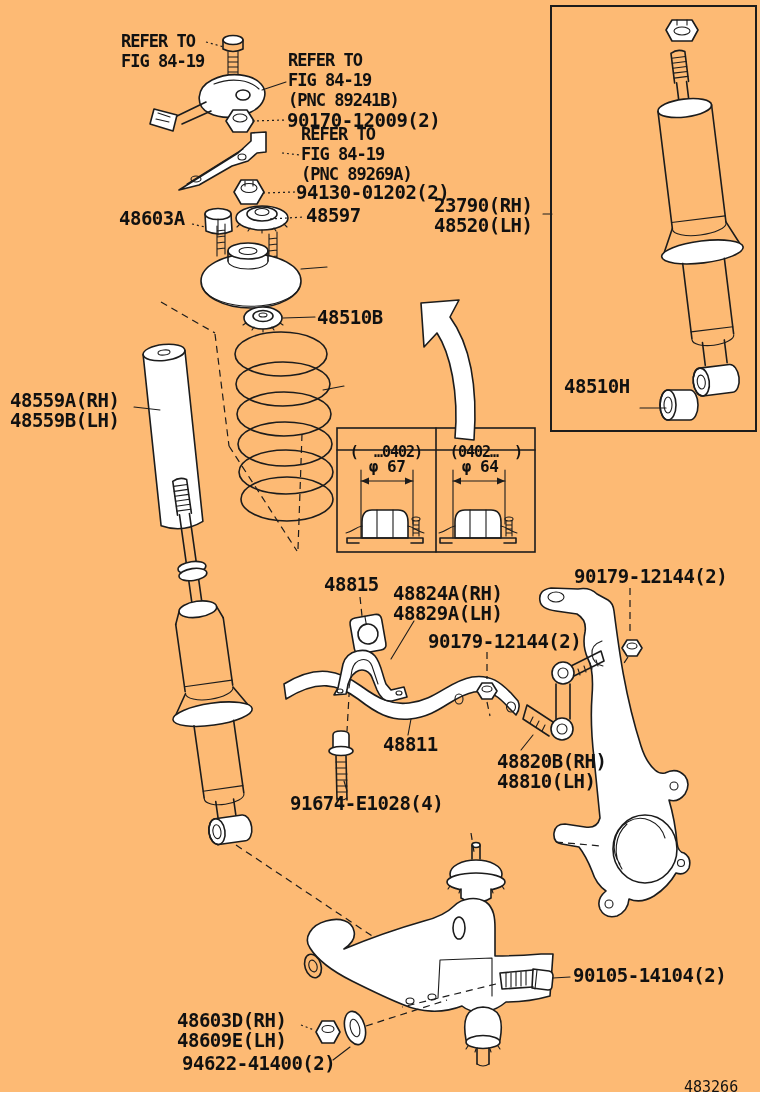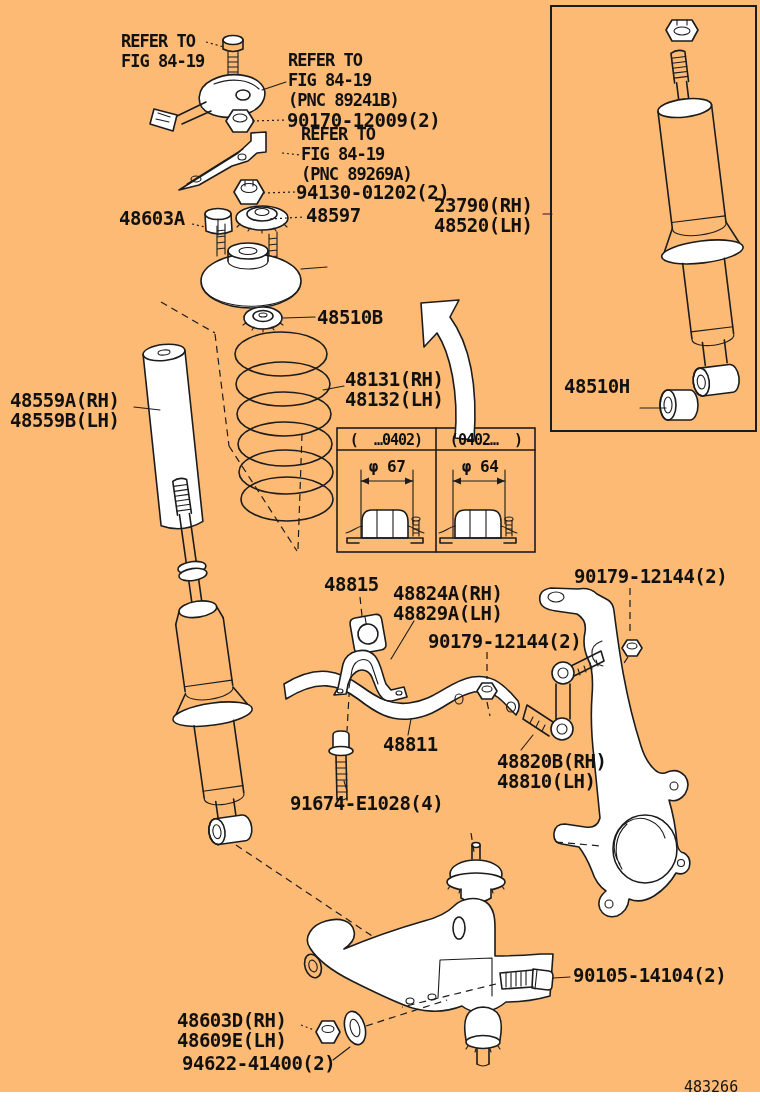--- a/index.html
+++ b/index.html
@@ -3,21 +3,21 @@
 <meta charset="utf-8">
 <style>
   html,body{margin:0;padding:0;background:#fff;}
   #stage{position:relative;width:760px;height:1092px;background:#fdba74;overflow:hidden;
          font-family:"DejaVu Sans Mono",monospace;}
   #art{position:absolute;left:0;top:0;}
   .lbl{position:absolute;font:bold 19px/20px "DejaVu Sans Mono",monospace;color:#111;
        white-space:pre;letter-spacing:-0.5px;z-index:2;}
   .lbl-sm{font:bold 17px/20px "DejaVu Sans Mono",monospace;letter-spacing:-1px;}
   .lbl-id{font:15px/16px "DejaVu Sans Mono",monospace;font-weight:normal;letter-spacing:0;}
-  .lbl-c{transform:translateX(-50%);font:bold 15px/16px "DejaVu Sans Mono",monospace;letter-spacing:-1px;}
+  .lbl-c{transform:translateX(-50%);font:bold 15px/16px "DejaVu Sans Mono",monospace;letter-spacing:-1px;margin-top:12px;}
   .lbl-phi{transform:translateX(-50%);font:bold 16px/17px "DejaVu Sans Mono",monospace;}
   
   .ln{stroke:#1c1c1c;stroke-width:1.6;fill:none;stroke-linecap:round;stroke-linejoin:round;}
   .fw{fill:#fff;}
   .thin{stroke-width:1.1;}
   .dash{stroke:#1c1c1c;stroke-width:1.2;fill:none;stroke-dasharray:7 5;}
   .dot{stroke:#1c1c1c;stroke-width:1.2;fill:none;stroke-dasharray:2 3;}
   .box{stroke:#1c1c1c;stroke-width:2;fill:none;}
 </style>
 </head>
@@ -326,22 +326,20 @@
   <div class="lbl lbl-sm" style="left:301px;top:124px">REFER TO
 FIG 84-19
 (PNC 89269A)</div>
   <div class="lbl" style="left:296px;top:182px">94130-01202(2)</div>
   <div class="lbl" style="left:119px;top:208px">48603A</div>
   <div class="lbl" style="left:306px;top:205px">48597</div>
   <div class="lbl" style="left:434px;top:195px">23790(RH)
 48520(LH)</div>
   <div class="lbl" style="left:564px;top:376px">48510H</div>
   <div class="lbl" style="left:317px;top:307px">48510B</div>
-  <div class="lbl" style="left:345px;top:369px">48131(RH)
-48132(LH)</div>
   <div class="lbl" style="left:10px;top:390px">48559A(RH)
 48559B(LH)</div>
   <div class="lbl" style="left:324px;top:574px">48815</div>
   <div class="lbl" style="left:393px;top:583px">48824A(RH)
 48829A(LH)</div>
   <div class="lbl" style="left:428px;top:631px">90179-12144(2)</div>
   <div class="lbl" style="left:574px;top:566px">90179-12144(2)</div>
   <div class="lbl" style="left:383px;top:734px">48811</div>
   <div class="lbl" style="left:497px;top:751px">48820B(RH)
 48810(LH)</div>

